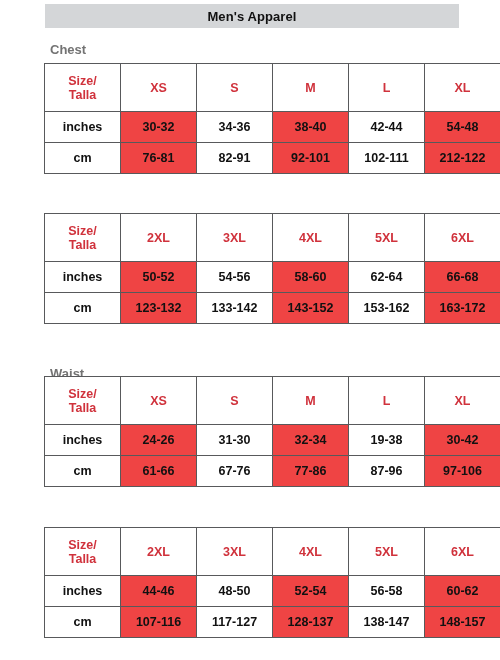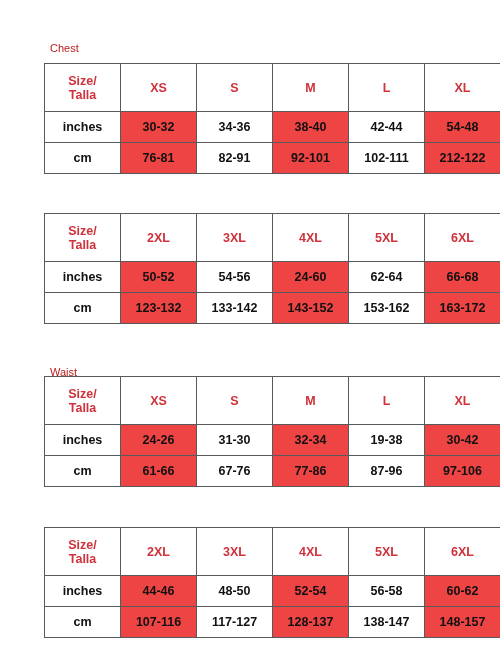--- a/index.html
+++ b/index.html
@@ -37,23 +37,23 @@
     font-size: 13px;
     font-weight: bold;
     color: #111111;
     letter-spacing: 0.1px;
   }
 
   
   .section-heading {
     position: absolute;
     left: 50px;
-    font-size: 11px;
-    font-weight: normal;
-    color: #b91c1c;
+    font-size: 13px;
+    font-weight: bold;
+    color: #737373;
   }
   #heading-chest { top: 42px; }
   #heading-waist { top: 366px; }
 
   
   .size-table {
     position: absolute;
     left: 44px;
     width: 457px;
     border-collapse: collapse;
@@ -94,20 +94,23 @@
   }
   .hdr-stack .l1, .hdr-stack .l2 {
     display: block;
   }
 </style>
 </head>
 <body>
 
 <div class="page">
 
+  <div class="title-bar">
+    <span class="title-text">Men's Apparel</span>
+  </div>
 
   <div class="section-heading" id="heading-chest">Chest</div>
 
   <table class="size-table" id="table-chest-1">
     <tbody>
       <tr class="header-row">
         <td class="label-cell">
           <span class="hdr-stack">
             <span class="l1">Size/</span>
             <span class="l2">Talla</span>
@@ -150,21 +153,21 @@
         <td>2XL</td>
         <td>3XL</td>
         <td>4XL</td>
         <td>5XL</td>
         <td>6XL</td>
       </tr>
       <tr>
         <td class="label-cell">inches</td>
         <td class="shaded">50-52</td>
         <td>54-56</td>
-        <td class="shaded">24-60</td>
+        <td class="shaded">58-60</td>
         <td>62-64</td>
         <td class="shaded">66-68</td>
       </tr>
       <tr>
         <td class="label-cell">cm</td>
         <td class="shaded">123-132</td>
         <td>133-142</td>
         <td class="shaded">143-152</td>
         <td>153-162</td>
         <td class="shaded">163-172</td>

